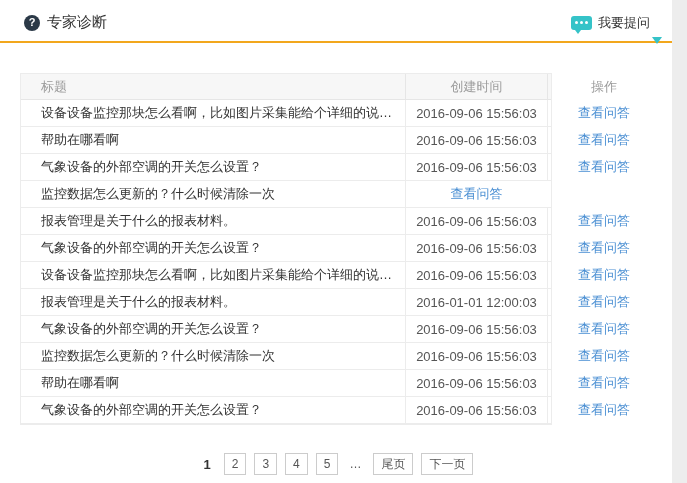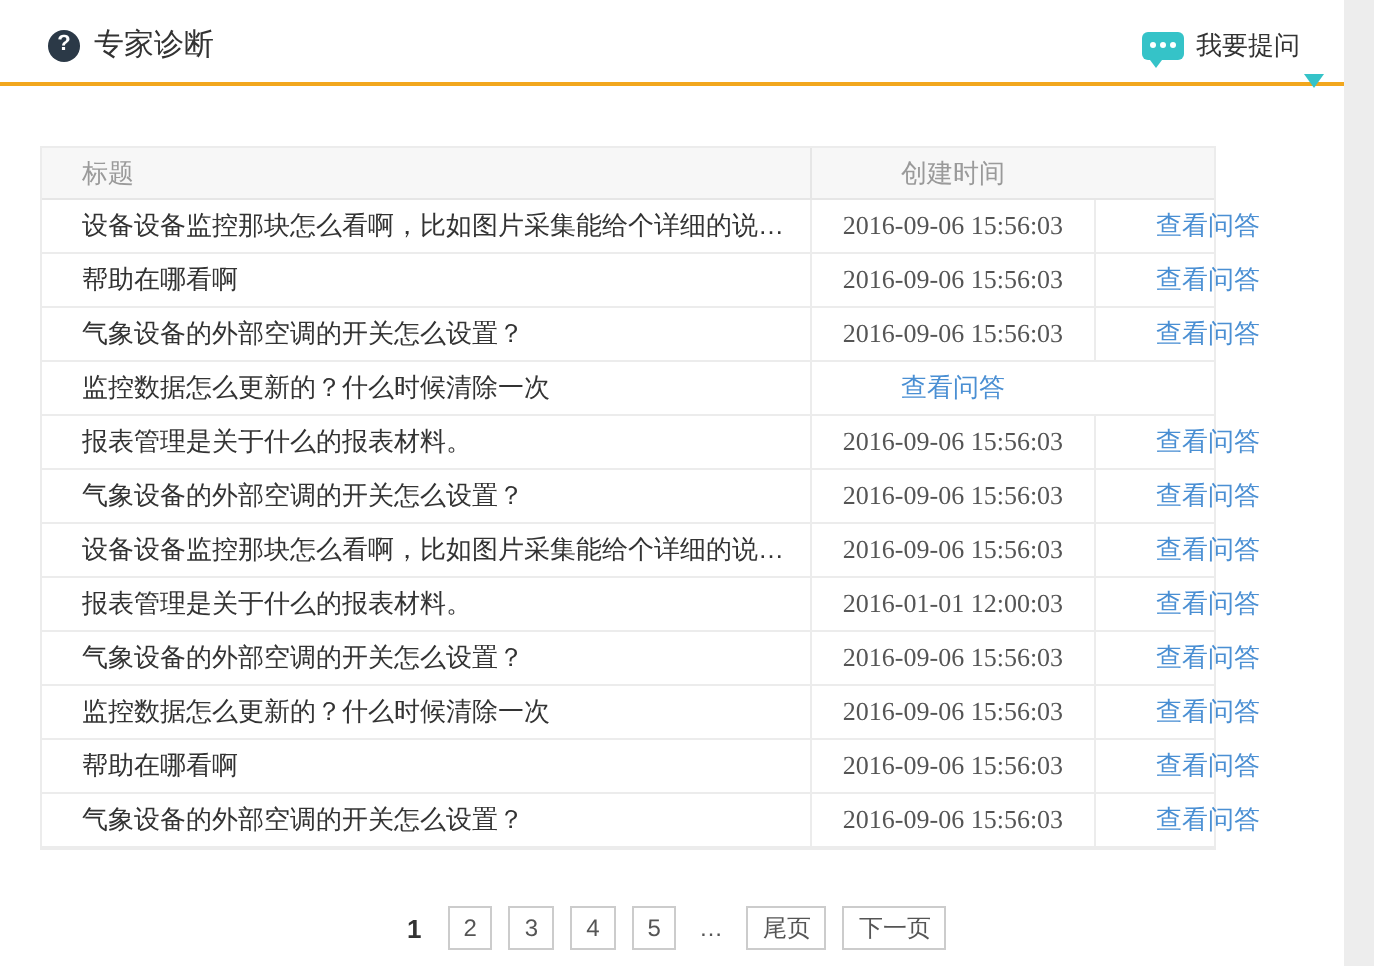--- a/index.html
+++ b/index.html
@@ -63,21 +63,21 @@
     position: absolute;
     left: 652px; top: -4px;
     width: 0; height: 0;
     border-left: 5px solid transparent;
     border-right: 5px solid transparent;
     border-top: 7px solid var(--teal);
   }
   
   .qa-table {
     margin: 30px 12px 0 20px;
-    width: 588px;
+    width: 532px;
     border: 1px solid #ececec;
     font-size: 13px;
   }
   .t-row {
     display: grid;
     grid-template-columns: 384px 142px 113px;
     align-items: center;
     height: 27px;
     border-bottom: 1px solid #ececec;
     background: #fff;
@@ -98,21 +98,20 @@
     text-overflow: ellipsis;
     padding-right: 8px;
   }
   .t-head .cell-title { color: #9a9a9a; }
   .cell-time, .cell-action {
     text-align: left;
     color: #555;
     height: 100%;
     display: flex; align-items: center; justify-content: center;
     border-left: 1px solid #ececec;
-    font-family: Liberation Serif, serif;
   }
   .t-head .cell-time, .t-head .cell-action { color: #9a9a9a; border-left: 1px solid #e6e6e6; }
   .view-link { color: var(--link); text-decoration: none; cursor: pointer; }
   
   .pagination {
     margin-top: 28px;
     display: flex;
     align-items: center;
     justify-content: center;
     gap: 8px;
@@ -156,20 +155,21 @@
   </div>
 
   <div class="accent-line">
     <span class="accent-pointer"></span>
   </div>
 
   <div class="qa-table">
     <div class="t-row t-head">
       <div class="cell-title">标题</div>
       <div class="cell-time">创建时间</div>
+      <div class="cell-action">操作</div>
     </div>
     <div id="table-body">
         <div class="t-row">
           <div class="cell-title">设备设备监控那块怎么看啊，比如图片采集能给个详细的说明对这块不是很懂…</div>
           <div class="cell-time">2016-09-06 15:56:03</div>
           <div class="cell-action">
             <a class="view-link">查看问答</a>
           </div>
         </div>
         <div class="t-row">

